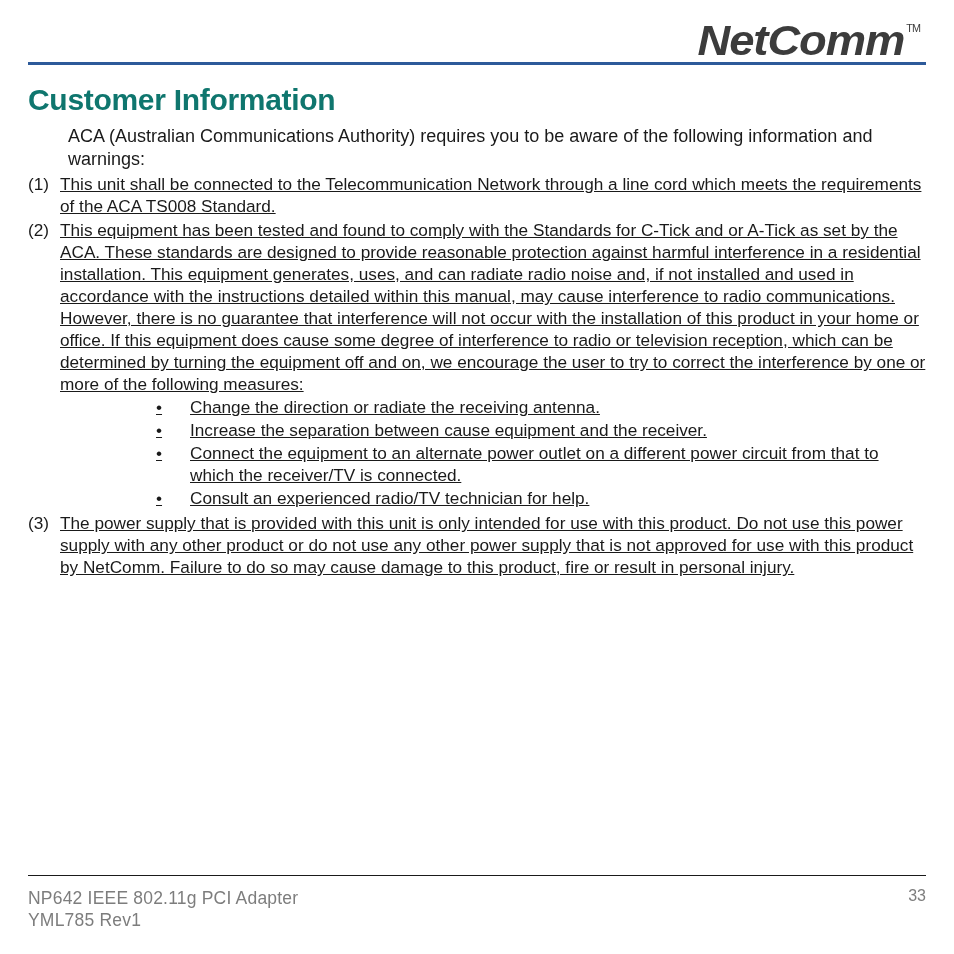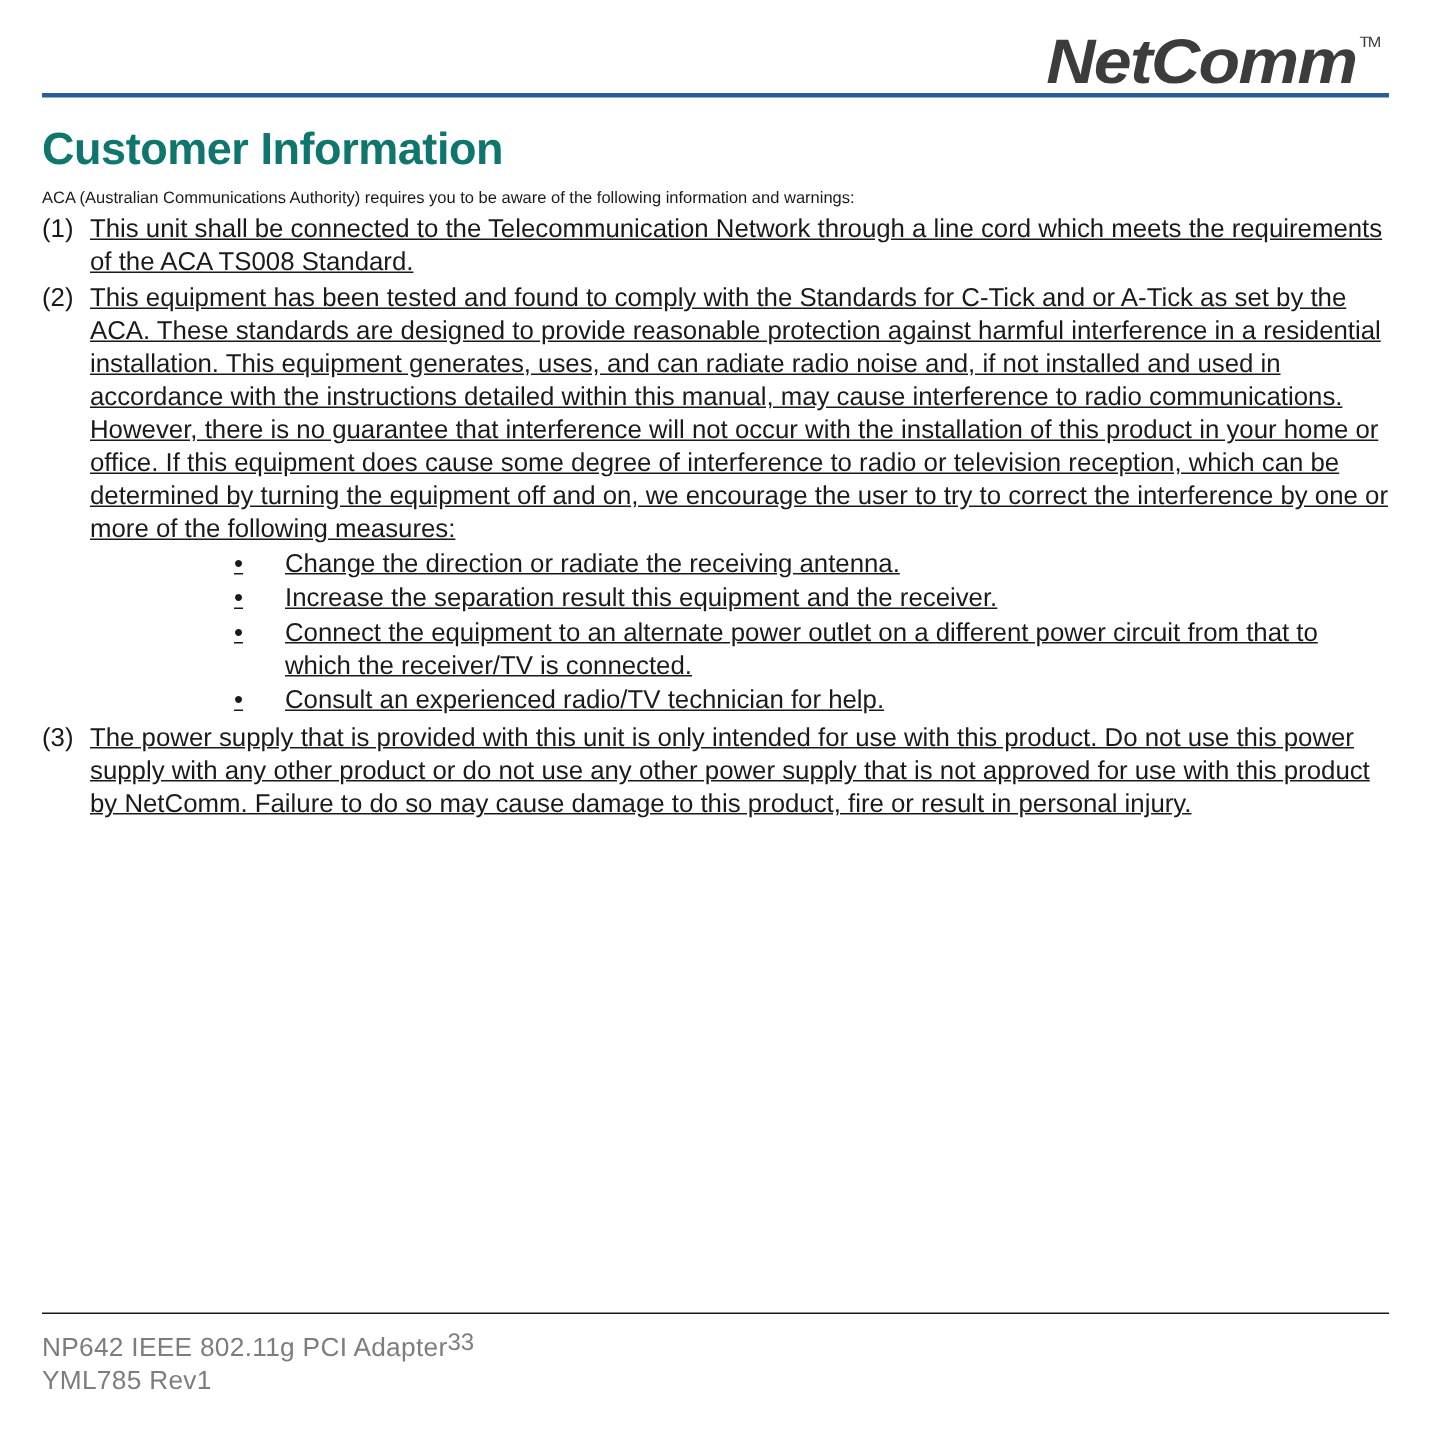--- a/index.html
+++ b/index.html
@@ -47,23 +47,24 @@
   }
   .section-title {
     font-family: Arial, Helvetica, sans-serif;
     font-weight: 700;
     font-size: 30px;
     color: #0f766e;
     margin-bottom: 8px;
     letter-spacing: -0.3px;
   }
   .intro {
-    font-size: 11px;
+    font-size: 18px;
     line-height: 1.28;
     margin-bottom: 2px;
+    margin-left: 40px;
   }
   ol.num-list {
     list-style: none;
     padding-left: 0;
     font-size: 17.2px;
     line-height: 1.28;
   }
   ol.num-list > li {
     display: flex;
     margin-bottom: 2px;
@@ -97,21 +98,21 @@
     bottom: 78px;
     border: none;
     border-top: 1.5px solid #1a1a1a;
   }
   .footer {
     position: absolute;
     left: 28px;
     right: 28px;
     bottom: 22px;
     display: flex;
-    justify-content: flex-start;
+    justify-content: space-between;
     align-items: flex-start;
     color: #7d7d7d;
     font-size: 17.5px;
   }
   .footer .left { line-height: 1.3; letter-spacing: 0.2px; }
   .footer .pagenum { font-size: 16px; }
 </style>
 </head>
 <body>
 
@@ -136,21 +137,21 @@
     <span class="num">(2)</span>
     <span class="body">
       <span>This equipment has been tested and found to comply with the Standards for C-Tick and or A-Tick as set by the ACA. These standards are designed to provide reasonable protection against harmful interference in a residential installation. This equipment generates, uses, and can radiate radio noise and, if not installed and used in accordance with the instructions detailed within this manual, may cause interference to radio communications. However, there is no guarantee that interference will not occur with the installation of this product in your home or office. If this equipment does cause some degree of interference to radio or television reception, which can be determined by turning the equipment off and on, we encourage the user to try to correct the interference by one or more of the following measures:</span>
       <ul class="bullets">
         <li>
           <span class="dot">•</span>
           <span>Change the direction or radiate the receiving antenna.</span>
         </li>
         <li>
           <span class="dot">•</span>
-          <span>Increase the separation result this equipment and the receiver.</span>
+          <span>Increase the separation between cause equipment and the receiver.</span>
         </li>
         <li>
           <span class="dot">•</span>
           <span>Connect the equipment to an alternate power outlet on a different power circuit from that to which the receiver/TV is connected.</span>
         </li>
         <li>
           <span class="dot">•</span>
           <span>Consult an experienced radio/TV technician for help.</span>
         </li>
       </ul>

